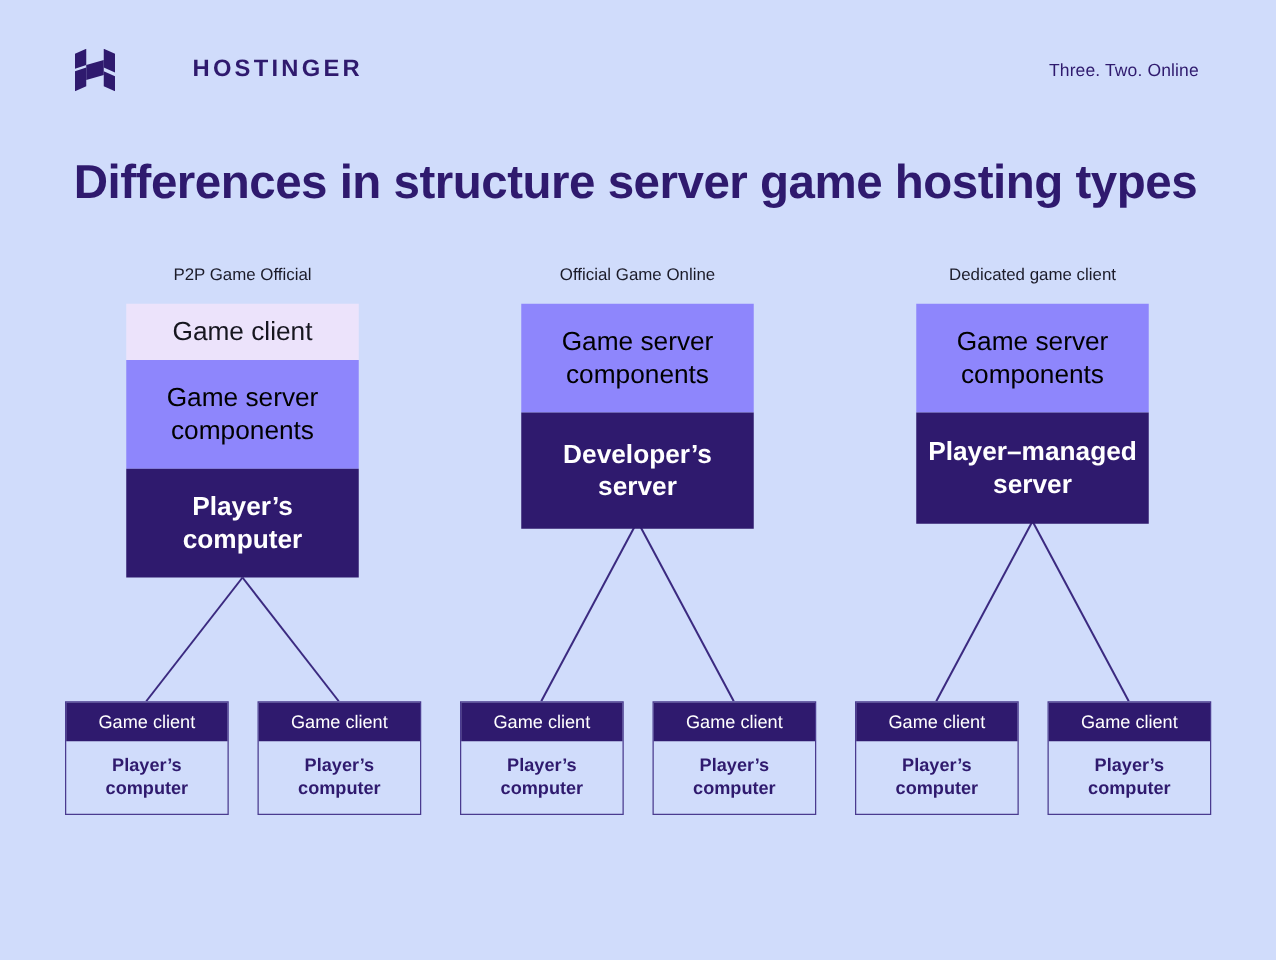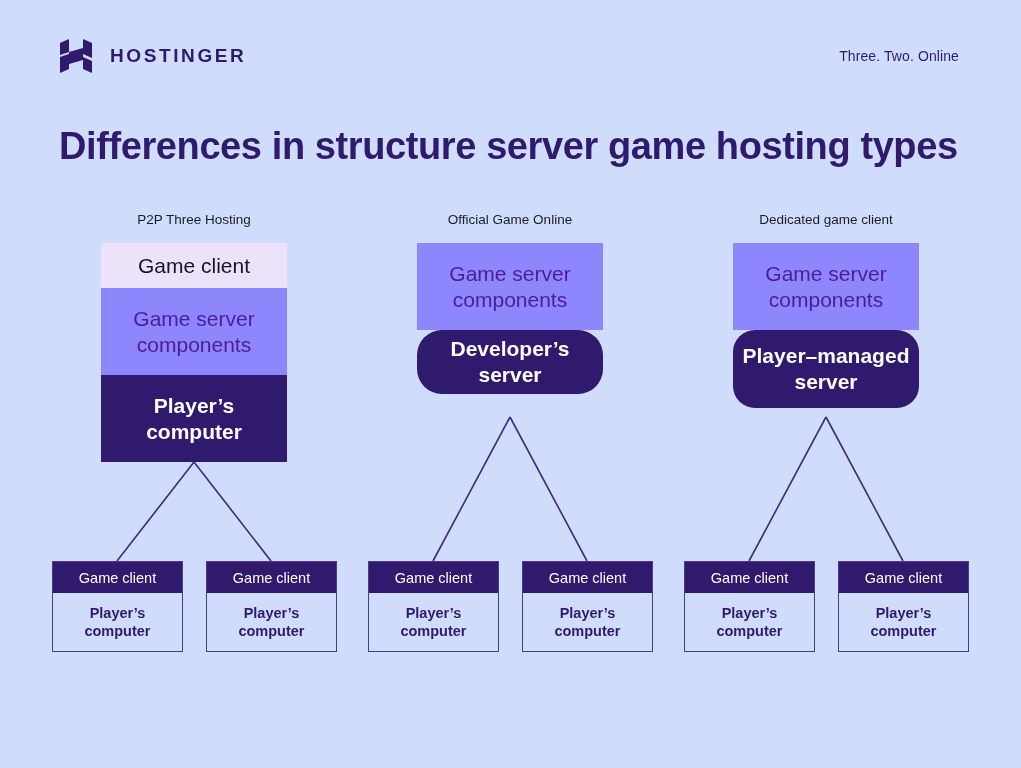--- a/index.html
+++ b/index.html
@@ -34,20 +34,21 @@
   .logo-mark {
     width: 32px;
     height: 34px;
     display: block;
   }
   .brand-name {
     font-size: 19px;
     font-weight: bold;
     letter-spacing: 2.6px;
     color: #2f1a6e;
+    margin-left: 44px;
   }
   .tagline {
     font-size: 14px;
     color: #2f1a6e;
     letter-spacing: 0.1px;
   }
 
   
   .page-title {
     position: absolute;
@@ -98,21 +99,21 @@
     box-sizing: border-box;
     line-height: 1.22;
   }
   .seg-client {
     background: #ece3fb;
     color: #16161f;
     font-size: 21px;
   }
   .seg-components {
     background: #8e86fc;
-    color: #4c1d95;
+    color: #000000;
     font-size: 21px;
   }
   .seg-dark {
     background: #2f1a6e;
     color: #ffffff;
     font-size: 21px;
     font-weight: bold;
   }
 
   
@@ -172,58 +173,58 @@
     <line x1="194" y1="462" x2="117" y2="561" stroke="#3b2a80" stroke-width="1.6"></line>
     <line x1="194" y1="462" x2="271" y2="561" stroke="#3b2a80" stroke-width="1.6"></line>
 
     <line x1="510" y1="417" x2="433" y2="561" stroke="#3b2a80" stroke-width="1.6"></line>
     <line x1="510" y1="417" x2="587" y2="561" stroke="#3b2a80" stroke-width="1.6"></line>
 
     <line x1="826" y1="417" x2="749" y2="561" stroke="#3b2a80" stroke-width="1.6"></line>
     <line x1="826" y1="417" x2="903" y2="561" stroke="#3b2a80" stroke-width="1.6"></line>
   </svg>
 
-  <div class="col-label" style="left:194px; top:212px;">P2P Three Hosting</div>
+  <div class="col-label" style="left:194px; top:212px;">P2P Game Official</div>
 
   <div class="stack" style="left:101px; top:243px; width:186px;">
     <div class="stack-seg seg-client" style="height:45px;">Game client</div>
     <div class="stack-seg seg-components" style="height:87px;">Game server<br>components</div>
     <div class="stack-seg seg-dark" style="height:87px;">Player’s<br>computer</div>
   </div>
 
   <div class="leaf" style="left:52px; top:561px; width:131px;">
     <div class="leaf-head">Game client</div>
     <div class="leaf-body">Player’s<br>computer</div>
   </div>
   <div class="leaf" style="left:206px; top:561px; width:131px;">
     <div class="leaf-head">Game client</div>
     <div class="leaf-body">Player’s<br>computer</div>
   </div>
 
   <div class="col-label" style="left:510px; top:212px;">Official Game Online</div>
 
   <div class="stack" style="left:417px; top:243px; width:186px;">
     <div class="stack-seg seg-components" style="height:87px;">Game server<br>components</div>
-    <div class="stack-seg seg-dark" style="height:64px;border-radius:25px;">Developer’s<br>server</div>
+    <div class="stack-seg seg-dark" style="height:93px;">Developer’s<br>server</div>
   </div>
 
   <div class="leaf" style="left:368px; top:561px; width:131px;">
     <div class="leaf-head">Game client</div>
     <div class="leaf-body">Player’s<br>computer</div>
   </div>
   <div class="leaf" style="left:522px; top:561px; width:131px;">
     <div class="leaf-head">Game client</div>
     <div class="leaf-body">Player’s<br>computer</div>
   </div>
 
   <div class="col-label" style="left:826px; top:212px;">Dedicated game client</div>
 
   <div class="stack" style="left:733px; top:243px; width:186px;">
     <div class="stack-seg seg-components" style="height:87px;">Game server<br>components</div>
-    <div class="stack-seg seg-dark" style="height:78px;border-radius:22px;">Player–managed<br>server</div>
+    <div class="stack-seg seg-dark" style="height:89px;">Player–managed<br>server</div>
   </div>
 
   <div class="leaf" style="left:684px; top:561px; width:131px;">
     <div class="leaf-head">Game client</div>
     <div class="leaf-body">Player’s<br>computer</div>
   </div>
   <div class="leaf" style="left:838px; top:561px; width:131px;">
     <div class="leaf-head">Game client</div>
     <div class="leaf-body">Player’s<br>computer</div>
   </div>

